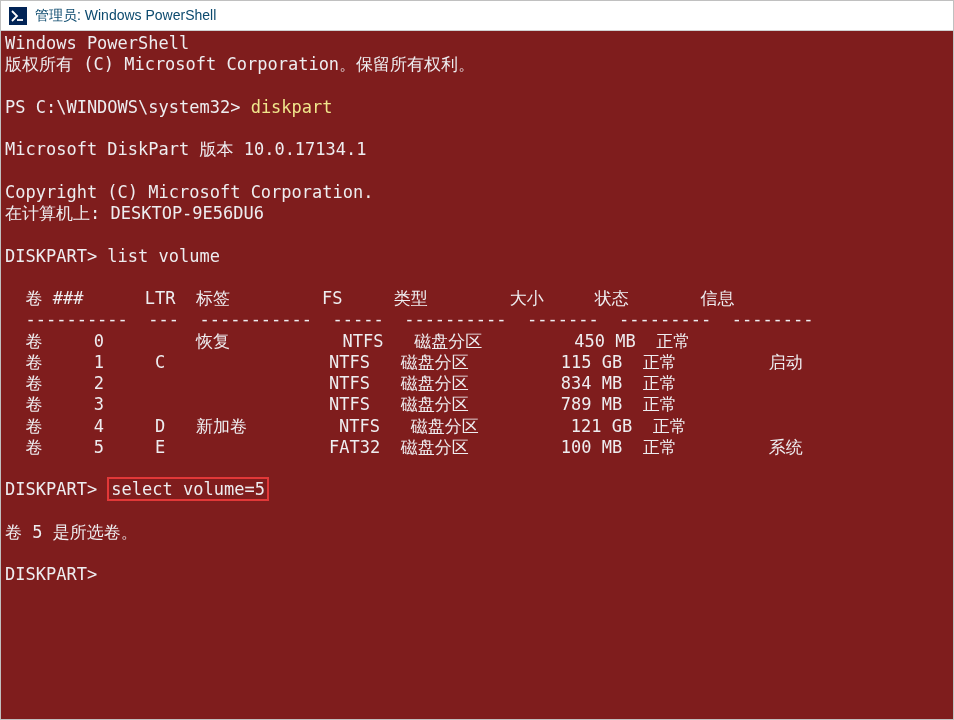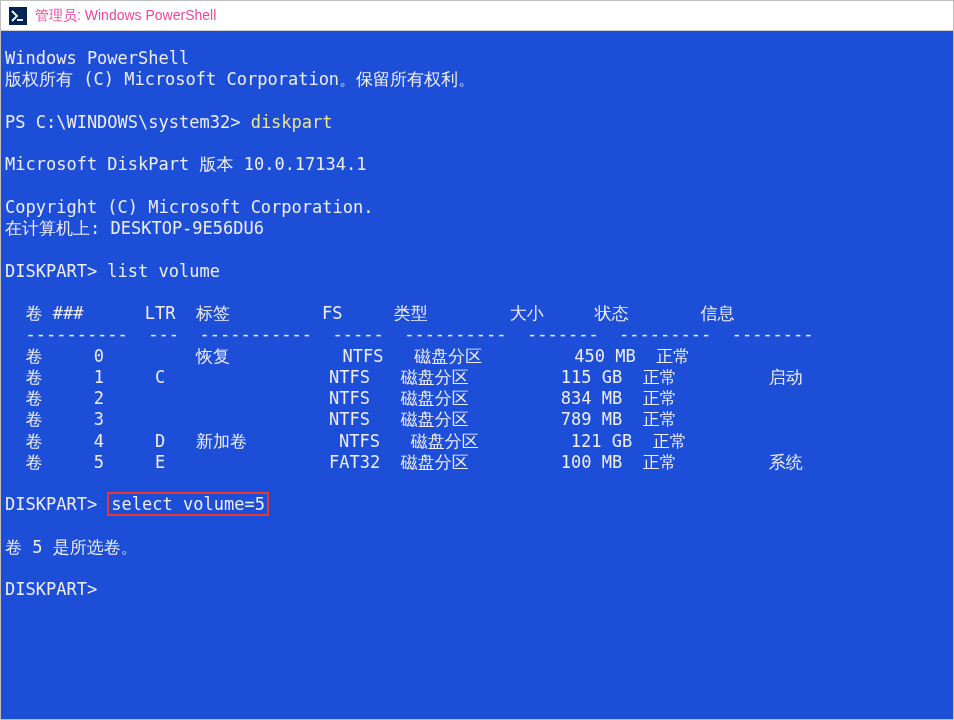--- a/index.html
+++ b/index.html
@@ -23,40 +23,40 @@
       flex-direction: column;
     }
     .titlebar {
       height: 30px;
       background: white;
       border-bottom: 1px solid #d0d0d0;
       display: flex;
       align-items: center;
       padding: 0 8px;
       font-size: 14px;
-      color: #ec4899;
+      color: #0c4a6e;
     }
     .titlebar-icon {
       width: 18px;
       height: 18px;
       margin-right: 8px;
       display: flex;
       align-items: center;
       justify-content: center;
     }
     .titlebar-text {
       font-size: 14px;
     }
     .terminal {
       flex: 1;
-      background: #1d4ed8;
+      background: #7f1d1d;
       color: #eeedf0;
       font-family: "NSimSun", "SimSun", "Consolas", monospace;
       font-size: 17px;
-      padding: 17px 4px;
+      padding: 2px 4px;
       white-space: pre;
       line-height: 1.25;
       overflow: hidden;
     }
     .cmd-yellow {
       color: #f0e68c;
     }
     .highlight-box {
       border: 2px solid #e23838;
       padding: 0 2px;

